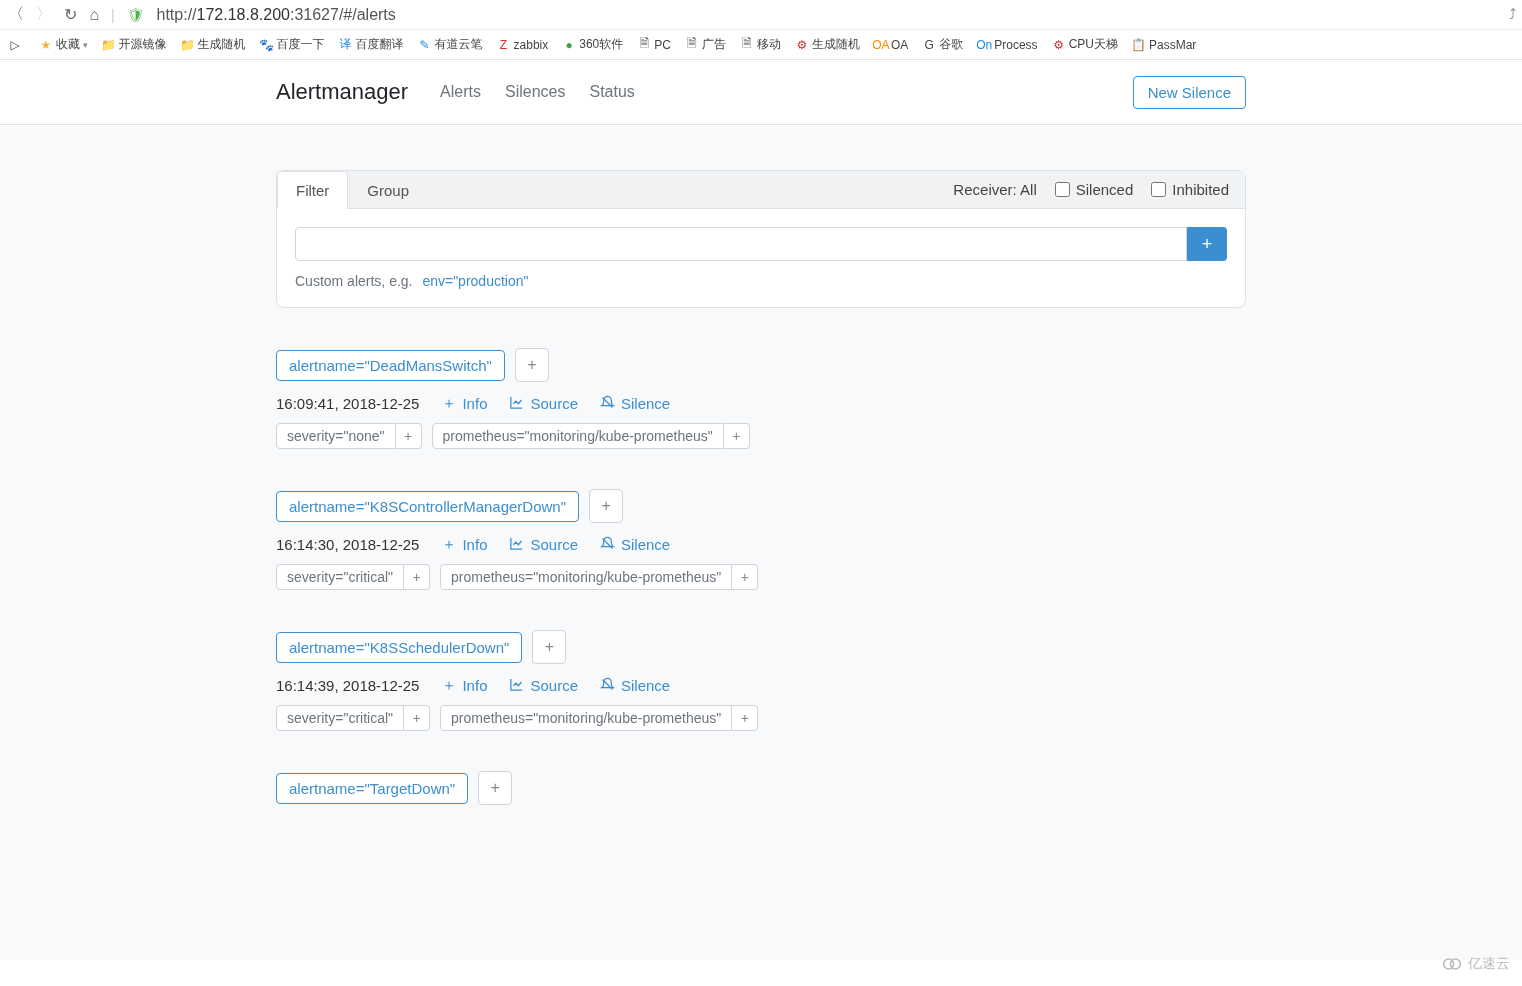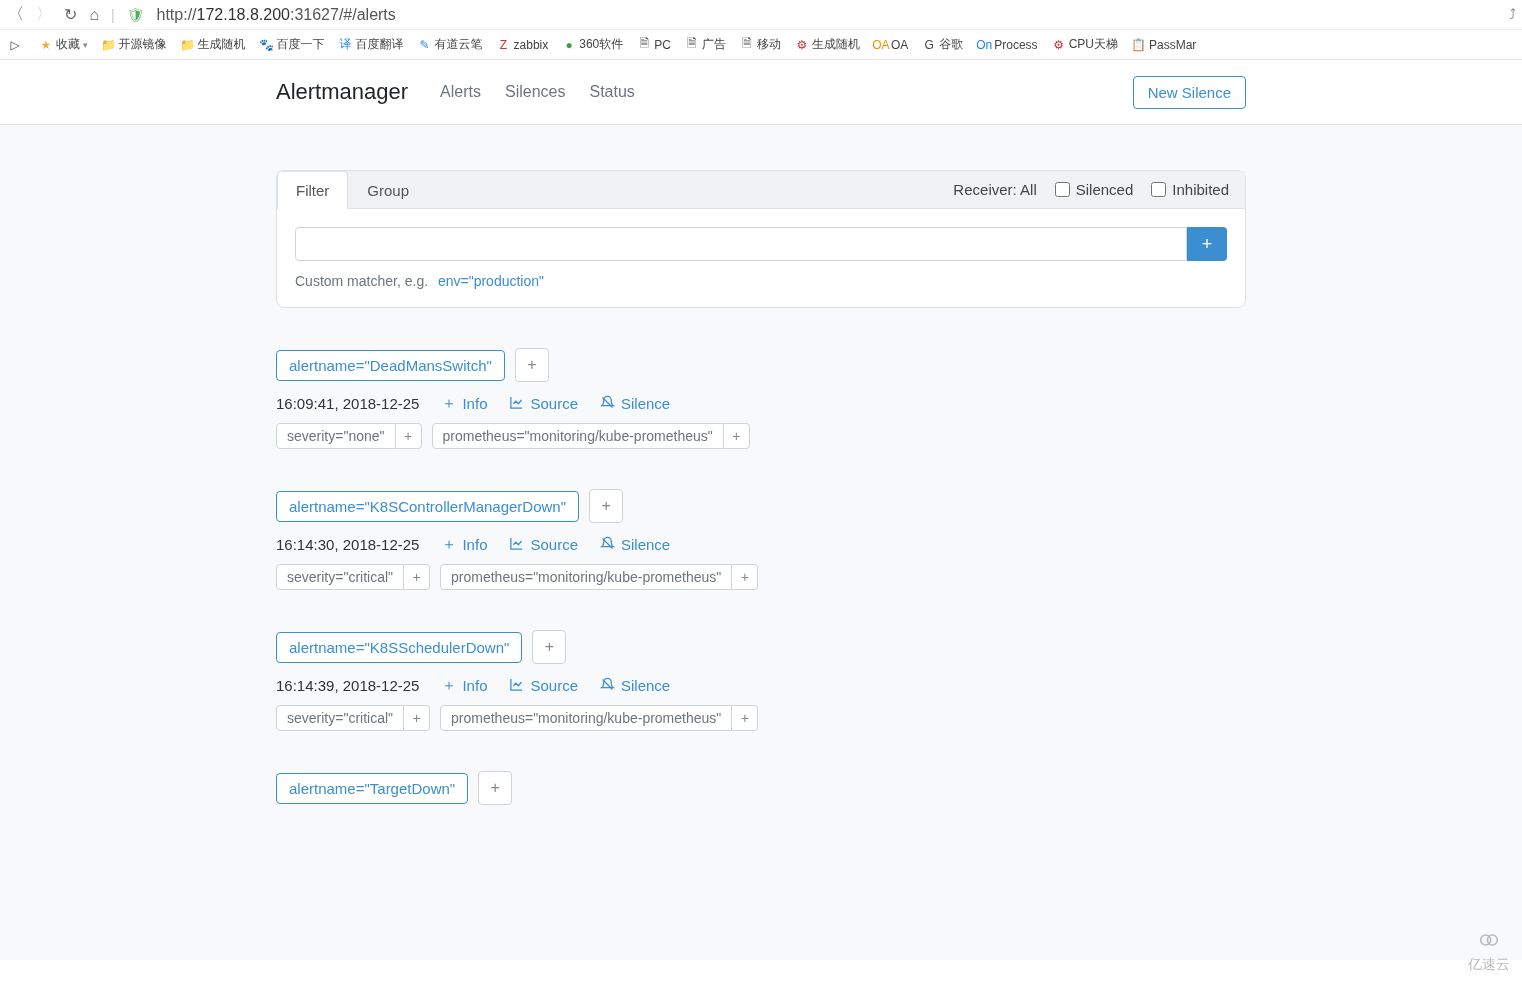--- a/index.html
+++ b/index.html
@@ -54,21 +54,21 @@
 .alert-row { margin-top:12px; display:flex; align-items:center; gap:22px; font-size:15px; }
 .timestamp { color:#333; }
 .action { color:#3b8ecf; cursor:pointer; display:flex; align-items:center; gap:6px; }
 .action svg { width:15px; height:15px; }
 
 .labels-row { margin-top:10px; display:flex; gap:10px; flex-wrap:wrap; }
 .label-pair { display:flex; }
 .label-box { border:1px solid #ced4da; color:#6c757d; padding:4px 10px; border-radius:4px 0 0 4px; font-size:14px; background:#fff; }
 .label-plus { border:1px solid #ced4da; border-left:none; color:#888; width:26px; display:flex; align-items:center; justify-content:center; border-radius:0 4px 4px 0; cursor:pointer; font-size:14px; background:#fff; }
 
-.watermark { position:fixed; bottom:12px; right:12px; color:#bbb; font-size:14px; display:flex; align-items:center; gap:6px;flex-direction:column; }
+.watermark { position:fixed; bottom:12px; right:12px; color:#bbb; font-size:14px; display:flex; align-items:center; gap:6px; }
 .share-icon { position:absolute; right:6px; top:6px; color:#888; font-size:14px; }
 </style>
 </head>
 <body>
 
 <div class="browser-toolbar">
   <span class="nav-btn">〈</span>
   <span class="nav-btn" style="color:#ccc">〉</span>
   <span class="nav-btn">↻</span>
   <span class="nav-btn">⌂</span>
@@ -184,21 +184,21 @@
               <span>Inhibited</span>
             </label>
         </div>
       </div>
       <div class="filter-body">
         <div class="input-row">
           <input class="filter-input" type="text" style="">
           <button class="add-btn">+</button>
         </div>
         <div class="hint">
-          <span>Custom matcher, e.g.</span>
+          <span>Custom alerts, e.g.</span>
           <span class="example">env="production"</span>
         </div>
       </div>
     </div>
 
     <div id="alerts">
         <div class="alert-group">
           <div class="alert-header">
     <span class="tag-box">alertname="DeadMansSwitch"</span>
     <span class="plus-box">+</span>

